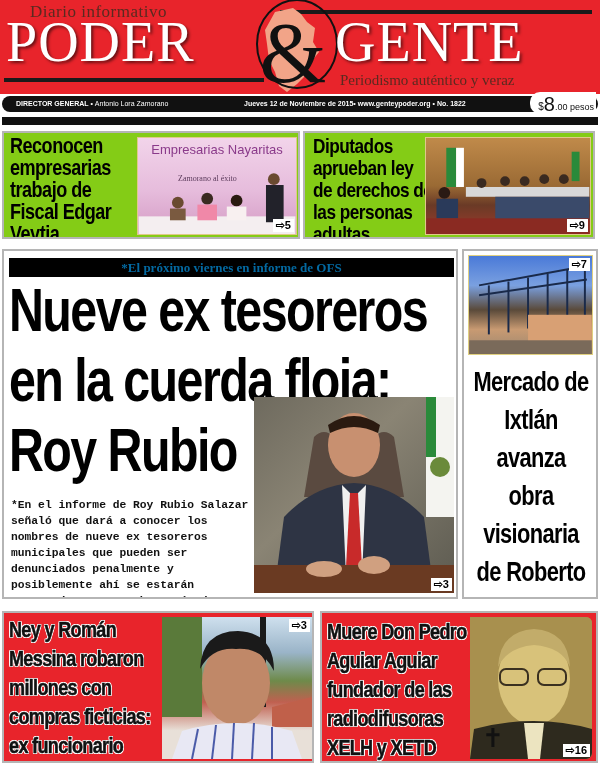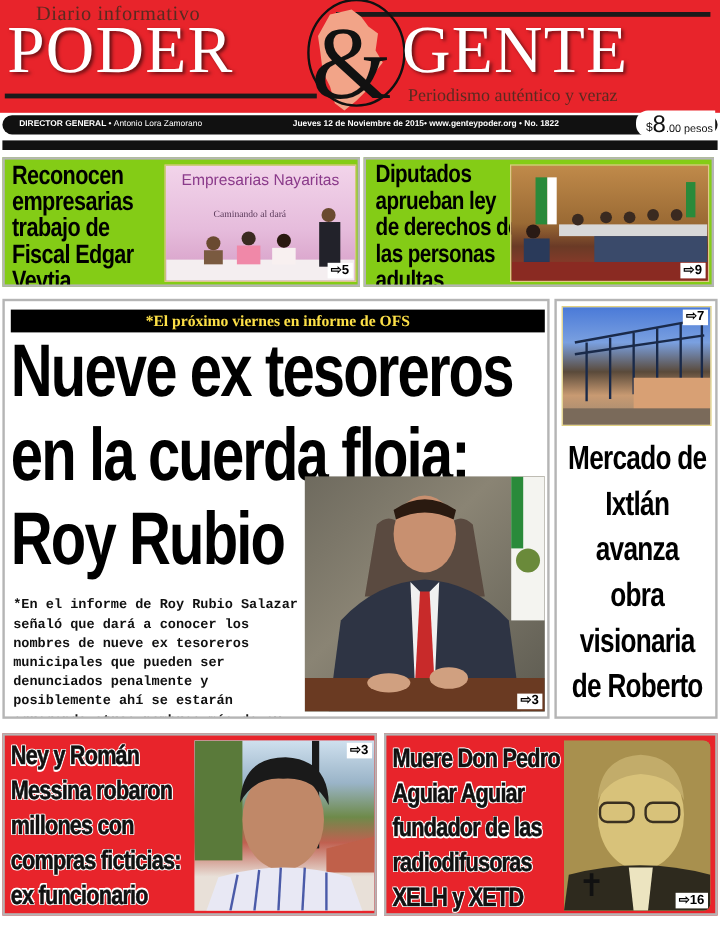--- a/index.html
+++ b/index.html
@@ -36,21 +36,21 @@
   .photo { position: absolute; overflow: hidden; border: 1px solid #e0c88a; padding-left: 25px; }
   .teaser-1 .photo { left: 133px; top: 4px; width: 160px; height: 98px; background: linear-gradient(180deg, #f2d4ea 0%, #e6bcdc 55%, #d49bc4 100%); }
   .teaser-2 .photo { left: 120px; top: 4px; width: 166px; height: 98px; background: linear-gradient(180deg, #c08a4a 0%, #9a6a34 50%, #6a3a26 70%, #a03a2c 100%); }
   .page-ref { position: absolute; right: 2px; bottom: 2px; background: #fff; color: #000; font-size: 11px; font-weight: bold; padding: 0 3px; line-height: 13px; }
   .cem-title { position: absolute; left: 0; top: 4px; width: 100%; text-align: center; font-size: 13px; color: #8a3a8a; }
   .cem-sub { position: absolute; left: 0; top: 20px; width: 100%; text-align: center; font-size: 12px; color: #8a3a8a; }
   .cem-sub2 { position: absolute; left: 40px; top: 36px; font-family: "Liberation Serif", serif; font-size: 8px; color: #5a3a5a; }
 
   
   .main-story { position: absolute; left: 2px; top: 249px; width: 456px; height: 350px; border: 2px solid #b5b5b5; background: #fff; overflow: hidden; }
-  .kicker { position: absolute; left: 5px; top: 7px; width: 445px; height: 19px; background: #000; color: #fde047; font-family: "Liberation Serif", serif; font-weight: bold; font-size: 13px; text-align: center; line-height: 19px; }
+  .kicker { position: absolute; left: 5px; top: 7px; width: 445px; height: 19px; background: #000; color: #0369a1; font-family: "Liberation Serif", serif; font-weight: bold; font-size: 13px; text-align: center; line-height: 19px; }
   .headline { position: absolute; left: 5px; top: 24px; width: 560px; font-family: "Liberation Sans", sans-serif; font-weight: bold; font-size: 62px; line-height: 70px; letter-spacing: -2px; color: #000; transform: scaleX(0.78); transform-origin: left top; }
   .main-photo { position: absolute; left: 250px; top: 146px; width: 200px; height: 196px; background: linear-gradient(135deg, #6e6a5e 0%, #8a8474 40%, #5c5a50 100%); overflow: hidden; }
   .summary { position: absolute; left: 7px; top: 246px; width: 238px; font-family: Liberation Mono, monospace; font-weight: bold; font-size: 11.3px; line-height: 16px; color: #111; }
 
   
   .side-story { position: absolute; left: 462px; top: 249px; width: 136px; height: 350px; border: 2px solid #b5b5b5; background: #fff; overflow: hidden; }
   .side-photo { position: absolute; left: 4px; top: 4px; width: 125px; height: 100px; background: linear-gradient(180deg, #4a7ad8 0%, #7aa0e0 30%, #5a4a3a 55%, #c89a72 75%, #9a8670 100%); border: 1px solid #e0d080; overflow: hidden; }
   .side-title { position: absolute; left: -8px; top: 112px; width: 150px; text-align: center; font-family: "Liberation Sans", sans-serif; font-weight: bold; font-size: 28px; line-height: 38px; letter-spacing: -0.8px; color: #000; transform: scaleX(0.78); }
 
   
@@ -96,21 +96,21 @@
   <span class="cur">$</span>
   <span class="big">8</span>
   <span class="cents">.00 pesos</span>
 </div>
 <div class="thick-rule"></div>
 
 <article class="teaser teaser-1">
   <h2 class="teaser-title">Reconocen empresarias trabajo de Fiscal Edgar Veytia</h2>
   <div class="photo">
     <div class="cem-title">Empresarias Nayaritas</div>
-    <div class="cem-sub2">Caminando al dará</div>
+    <div class="cem-sub2">Zamorano al éxito</div>
     <svg class="svg-fill" viewBox="0 0 160 98">
       <rect x="0" y="80" width="160" height="18" fill="#f4eef0"></rect>
       <circle cx="40" cy="66" r="6" fill="#6a4a30"></circle>
         <rect x="32" y="72" width="16" height="12" fill="#7a5a40"></rect>
       <circle cx="70" cy="62" r="6" fill="#3a2a20"></circle>
         <rect x="60" y="68" width="20" height="16" fill="#f088a8"></rect>
       <circle cx="100" cy="64" r="6" fill="#2a1a10"></circle>
         <rect x="90" y="70" width="20" height="14" fill="#f8f0f0"></rect>
       <circle cx="138" cy="42" r="6" fill="#6a4a30"></circle>
         <rect x="130" y="48" width="18" height="38" fill="#22222a"></rect>

